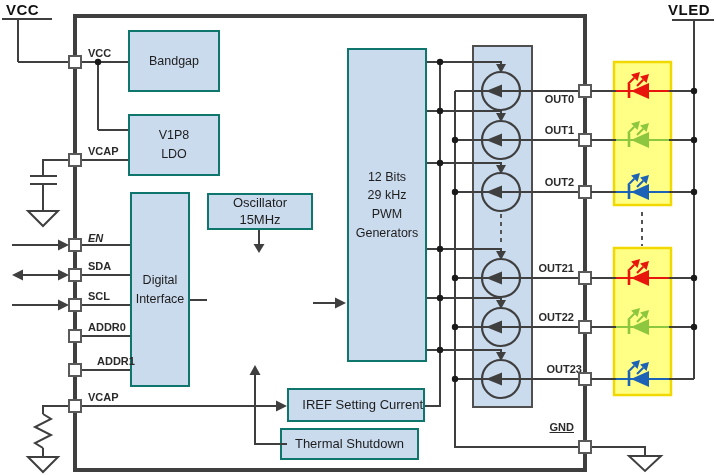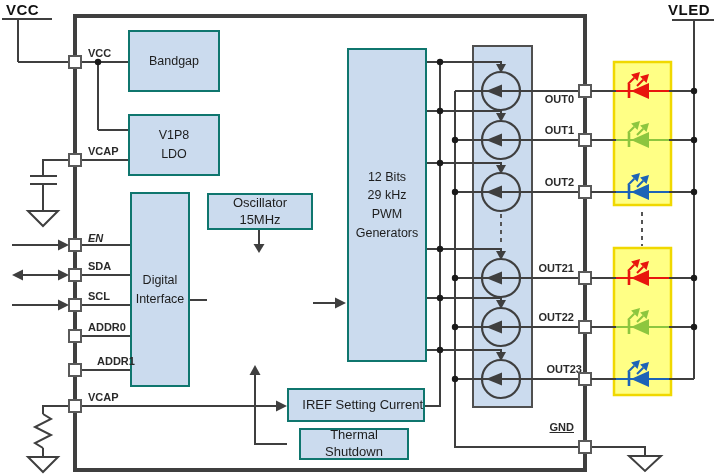--- a/index.html
+++ b/index.html
@@ -40,21 +40,21 @@
     </div>
   <div class="block" style="left:347px;top:48px;width:80px;height:314px;">
       <span>12 Bits
 29 kHz
 PWM
 Generators</span>
     </div>
   <div class="block tight" style="left:287px;top:388px;width:138px;height:34px;justify-content:flex-end;">
       <span>IREF Setting Current</span>
     </div>
-  <div class="block tight" style="left:299px;top:428px;width:110px;height:32px;">
+  <div class="block tight" style="left:280px;top:428px;width:139px;height:32px;">
       <span>Thermal Shutdown</span>
     </div>
 
   <div class="out-label" style="left:534px;top:421px;text-decoration:underline;">GND</div>
 
   <svg id="wires" class="overlay" width="716" height="475" viewBox="0 0 716 475">
 
     <g>
       <rect x="75" y="16" width="510" height="454" fill="none" stroke="#3f3f3f" stroke-width="4"></rect>
     </g>

